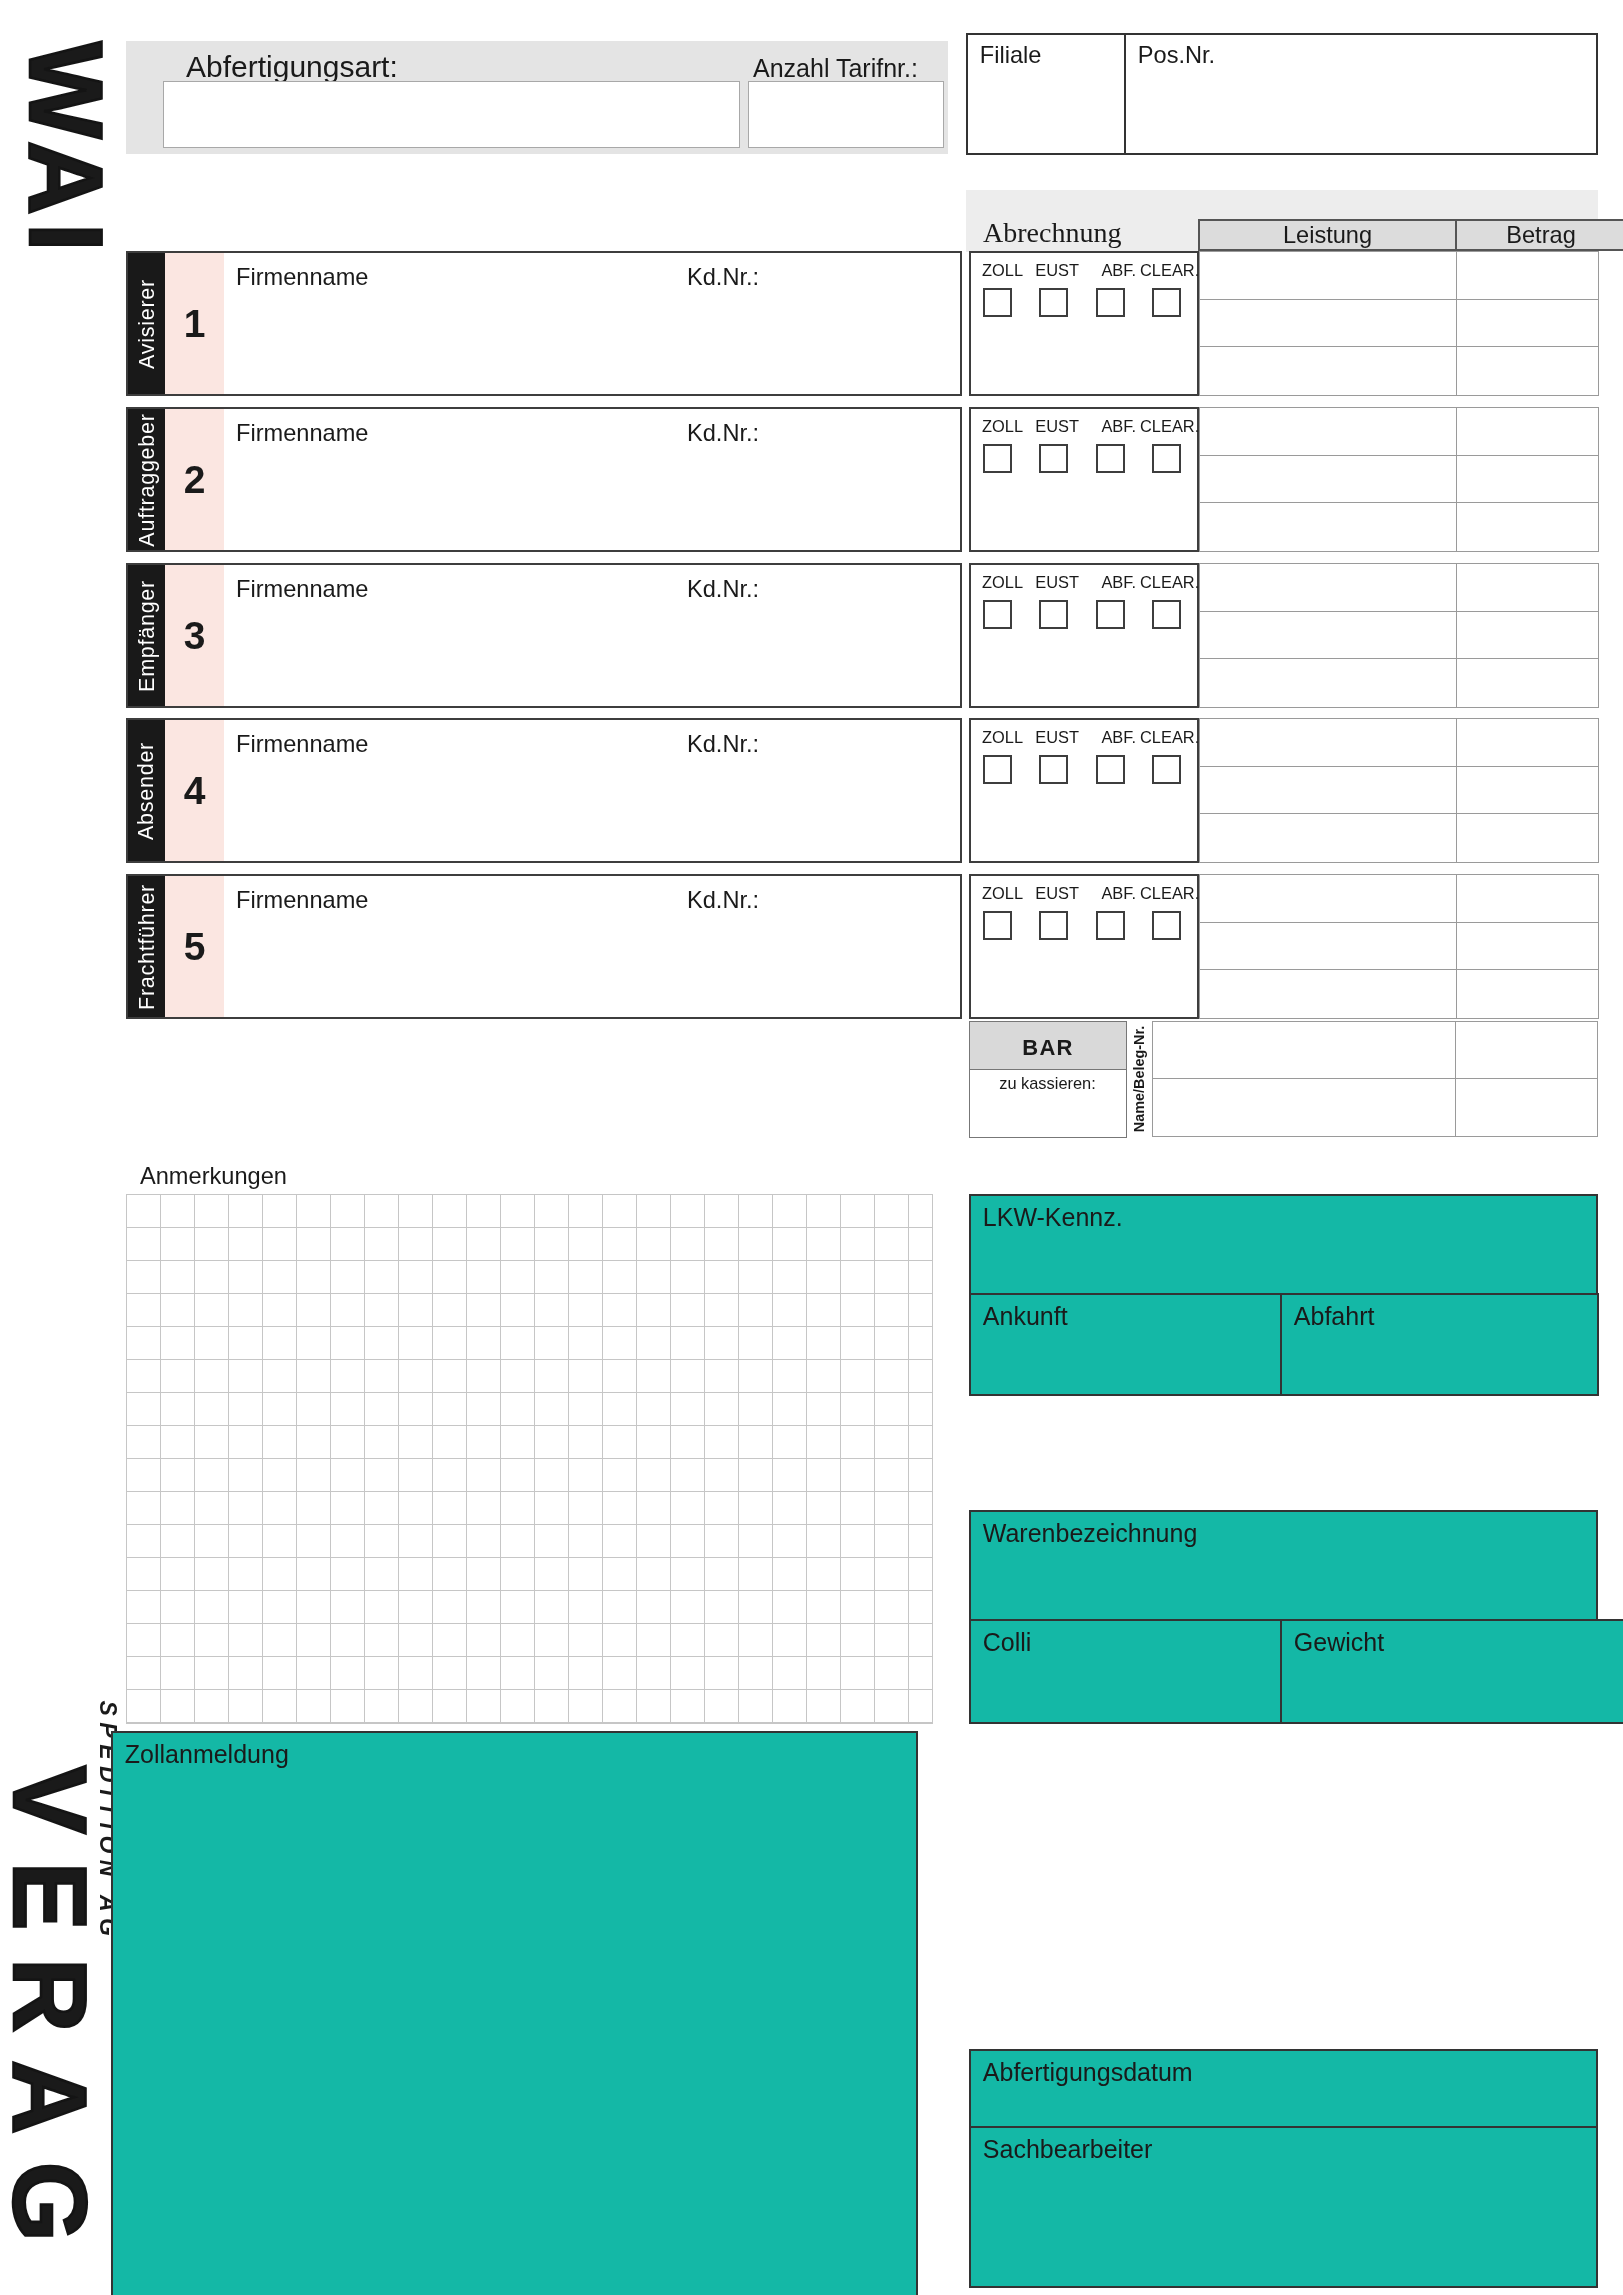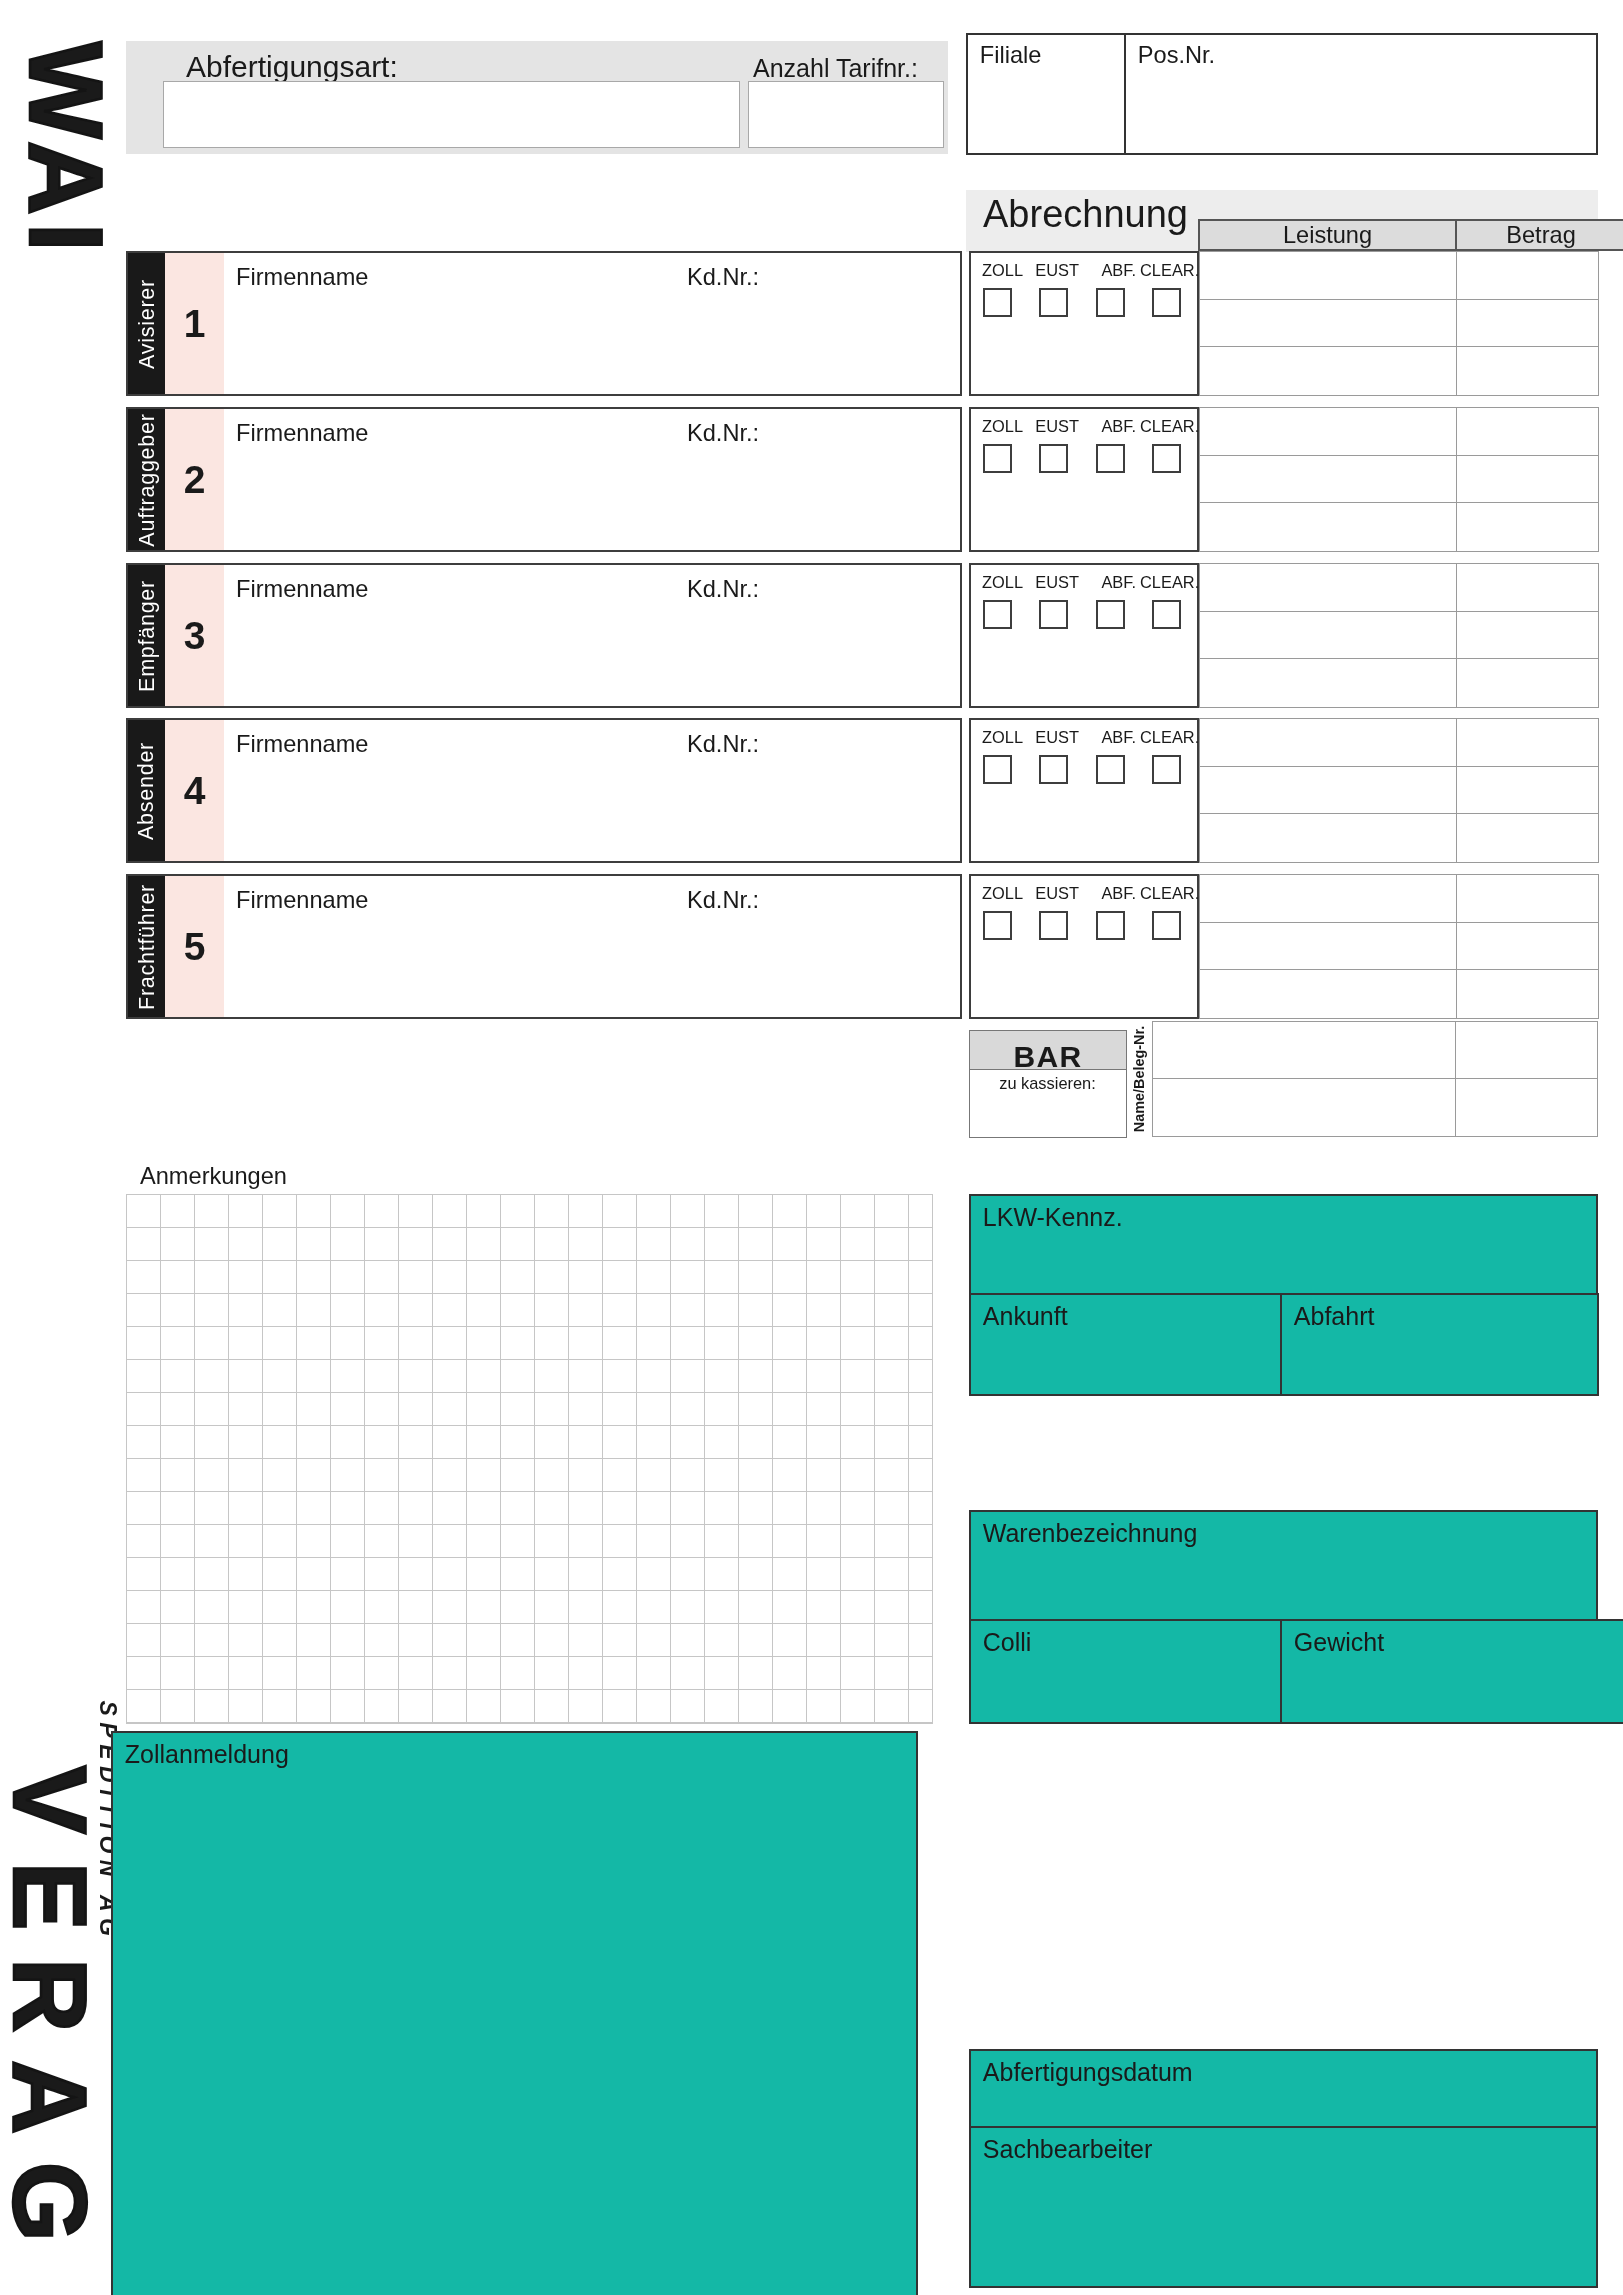--- a/index.html
+++ b/index.html
@@ -33,21 +33,21 @@
 
   .filiale-box { left:966px; top:33px; width:632px; height:122px; border:2px solid #333;
                  box-sizing:border-box; background:#fff; }
   .filiale-cell { position:absolute; left:0; top:0; width:158px; height:100%;
                   border-right:2px solid #333; box-sizing:border-box; }
   .posnr-cell  { position:absolute; left:158px; top:0; right:0; height:100%; }
   .cell-label  { position:absolute; left:11.8px; top:6.5px; font-size:23.6px; white-space:nowrap; }
 
   
   .abr-strip { left:966px; top:190px; width:632px; height:62px; background:#ededed; }
-  .abr-title { position:absolute; left:17px; top:3px; font-size:38px; }
+  .abr-title { position:absolute; left:17px; top:27px; font-size:28px;font-family:Liberation Serif, serif; }
   .abr-head  { position:absolute; top:29.4px; height:32px; background:#dcdcdc; border:2px solid #555;
                box-sizing:border-box; display:flex; align-items:center; justify-content:center; font-size:23.6px; }
   .abr-head-leistung { left:232px; width:259px; }
   .abr-head-betrag   { left:489px; width:172px; }
 
   
   .party-row  { position:absolute; left:126px; width:1473px; height:145px; }
   .party-main { position:absolute; left:0; top:0; width:836px; height:145px;
                 border:2px solid #3d3d3d; box-sizing:border-box; background:#fff; }
   .party-rolebox { position:absolute; left:0; top:0; width:37px; height:100%; background:#191919;
@@ -68,23 +68,23 @@
 
   .lb-grid { position:absolute; left:1073px; top:0; width:400px; height:145px; display:grid;
              grid-template-columns:1fr 141px; grid-auto-rows:1fr; border:1.3px solid #9a9a9a;
              box-sizing:border-box; background:#fff; }
   .lb-grid > div { border-right:1.3px solid #9a9a9a; border-bottom:1.3px solid #9a9a9a; }
   .lb-grid > div:nth-child(2n) { border-right:none; }
   .lb-grid > div:nth-child(n+5) { border-bottom:none; }
 
   
   .bar-block { left:969px; top:1021px; width:629px; height:116px; }
-  .bar-title { position:absolute; left:0; top:9px; width:158px; height:54px; background:#d9d9d9;
+  .bar-title { position:absolute; left:0; top:0; width:158px; height:54px; background:#d9d9d9;
                border:1.3px solid #777; box-sizing:border-box; display:flex; align-items:center;
-               justify-content:center; font-size:30px; font-weight:700; letter-spacing:1.3px; }
+               justify-content:center; font-size:22px; font-weight:700; letter-spacing:1.3px; }
   .bar-kass  { position:absolute; left:0; top:48px; width:158px; height:69px; background:#fff;
                border:1.3px solid #777; box-sizing:border-box; }
   .bar-kass span { position:absolute; left:5.2px; top:3.9px; font-size:16.4px;margin-left:24px; }
   .bar-namestrip { position:absolute; left:158px; top:0; width:25px; height:116px;
                    display:flex; align-items:center; justify-content:center; }
   .bar-namestrip span { transform:rotate(-90deg); white-space:nowrap; font-size:14.4px; font-weight:700; }
   .bar-grid { position:absolute; left:183px; top:0; width:446px; height:116px; display:grid;
               grid-template-columns:1fr 141px; grid-auto-rows:1fr; border:1.3px solid #9a9a9a;
               box-sizing:border-box; background:#fff; }
   .bar-grid > div { border-right:1.3px solid #9a9a9a; border-bottom:1.3px solid #9a9a9a; }

